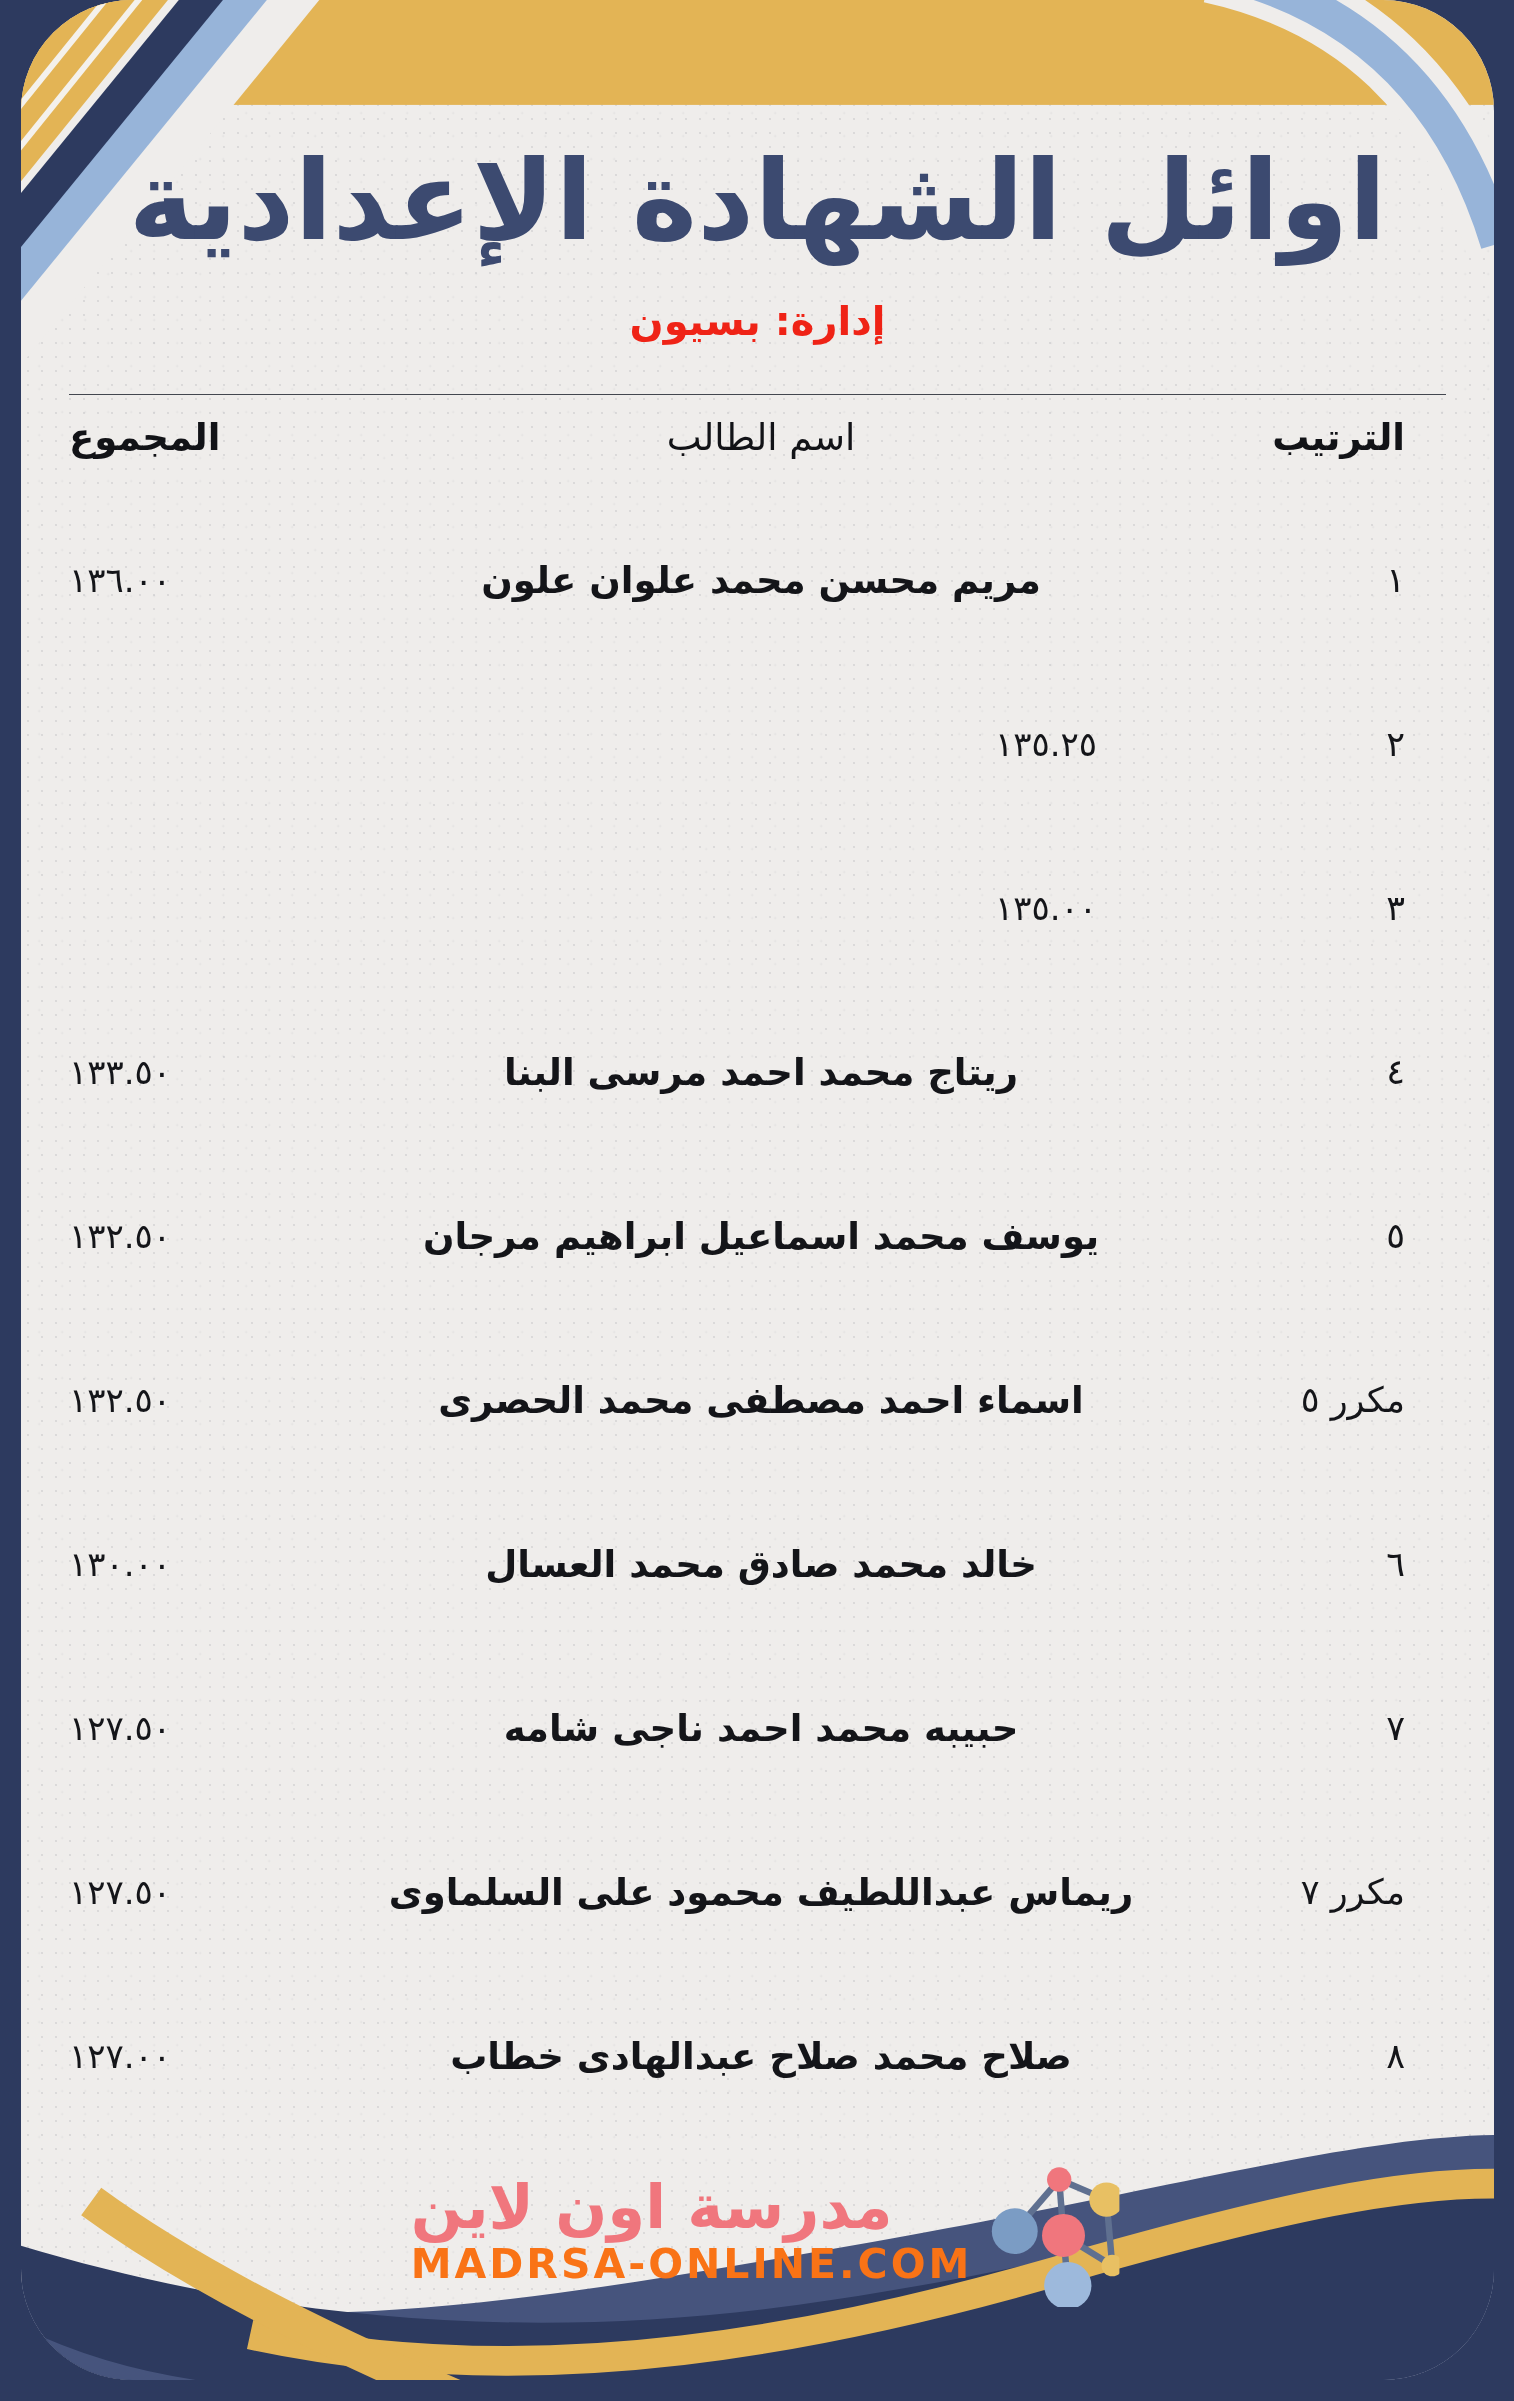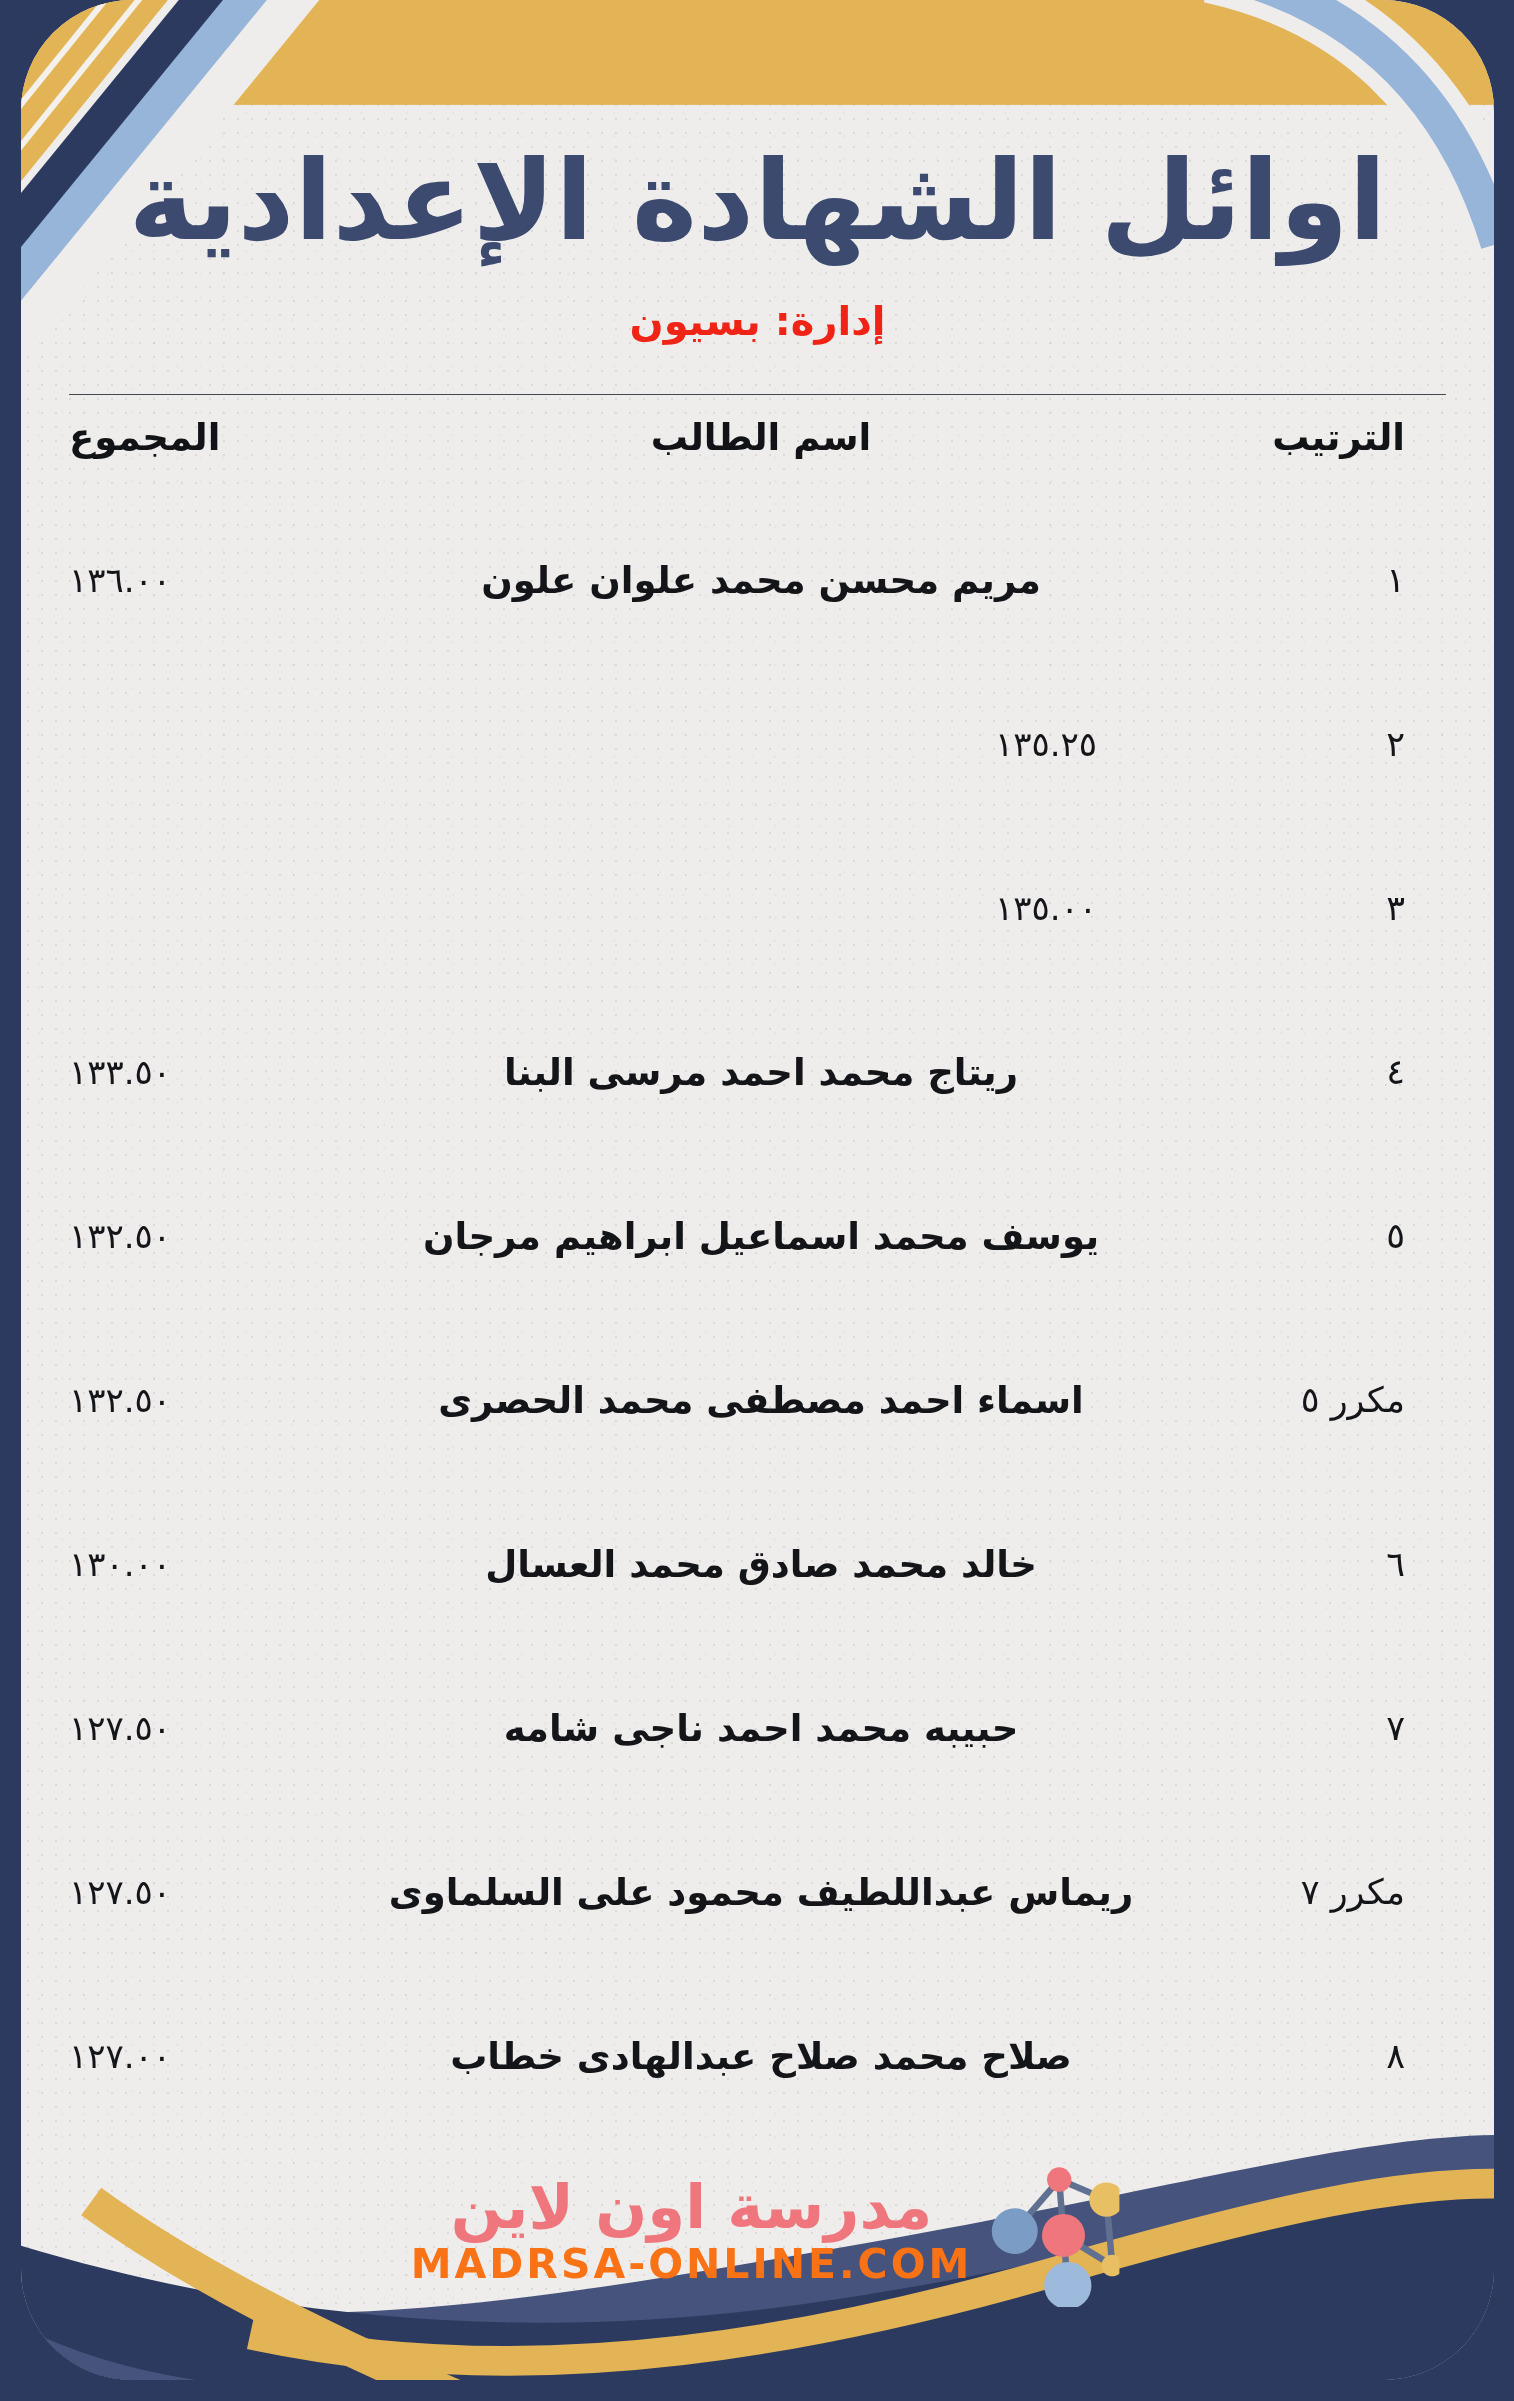--- a/index.html
+++ b/index.html
@@ -28,28 +28,28 @@
   }
   .divider{margin-top:50px;border-top:1.5px solid #43474f;}
   .thead,.trow{display:flex;align-items:center;}
   .thead{margin-top:10.3px;height:65px;font-size:37px;font-weight:bold;color:#121317;}
   .rows{margin-top:28px;}
   .trow{height:164px;font-size:37px;color:#141519;}
   .cell-rank{width:222px;text-align:right;padding-left:7.4px;box-sizing:border-box;padding-right:41px;font-size:35px;}
   .cell-name{flex:1;text-align:center;font-weight:bold;}
   .cell-total{width:229px;text-align:left;font-size:34px;}
   .thead .cell-rank{font-size:37px;font-weight:bold;}
-  .thead .cell-name{font-weight:bold;text-align:center;}
+  .thead .cell-name{font-weight:normal;text-align:center;}
   .thead .cell-total{font-size:37px;font-weight:bold;}
   .logo-wrap{
     position:absolute;top:2156px;left:0;right:0;
     display:flex;direction:ltr;justify-content:center;align-items:center;gap:17.7px;
     transform:translateX(7.4px);
   }
-  .logo-texts{text-align:center;}
+  .logo-texts{text-align:left;}
   .logo-ar{font-size:61px;font-weight:bold;color:#f0767d;line-height:1.1;}
   .logo-en{font-size:41px;font-weight:bold;color:#f97316;letter-spacing:3px;line-height:1.2;}
   .logo-icon{display:block;}
 </style>
 </head>
 <body>
 
 <div class="page">
 
   <div class="paper">

